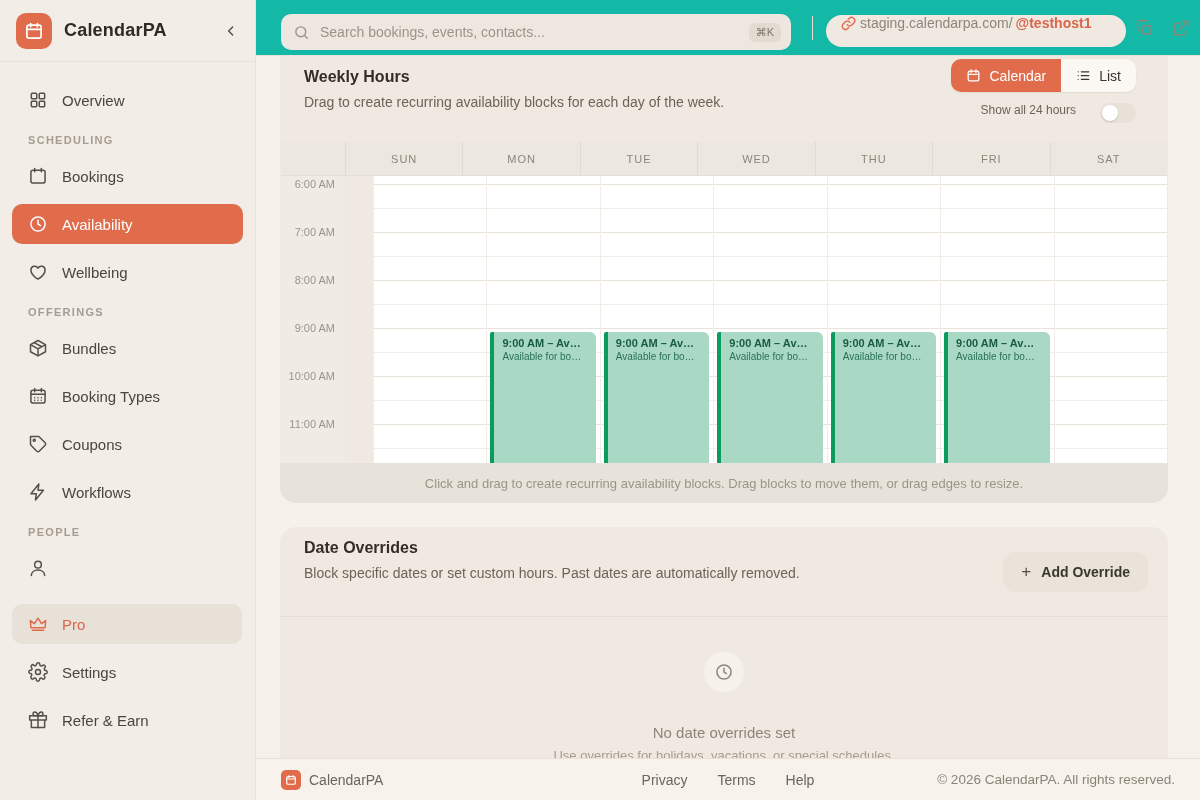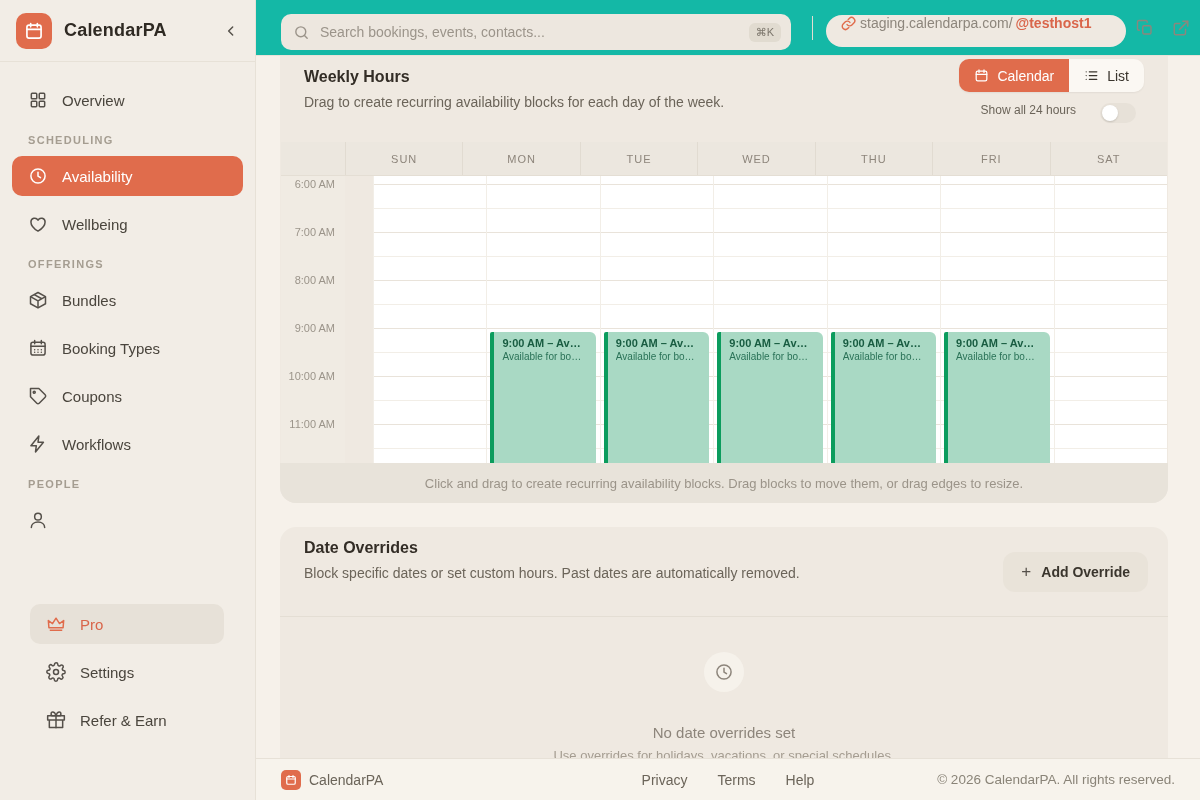--- a/index.html
+++ b/index.html
@@ -13,21 +13,21 @@
   .logo-box { width:36px; height:36px; border-radius:10px; background:#E06C4C; display:flex; align-items:center; justify-content:center; flex:none; }
   .logo-title { font-size:18px; font-weight:bold; margin-left:12px; color:#2F2A23; letter-spacing:.2px; }
   .collapse-btn { margin-left:auto; color:#55504A; cursor:pointer; display:flex; }
   .nav { padding:18px 12px 0; }
   .nav-item { height:40px; border-radius:10px; display:flex; align-items:center; padding:0 16px; gap:14px; color:#4A453D; font-size:15px; margin-bottom:8px; cursor:pointer; }
   .nav-item .ic { color:#55504A; display:flex; flex:none; }
   .nav-item.active { background:#E06C4C; color:#FFFFFF; }
   .nav-item.active .ic { color:#FFFFFF; }
   .section-label { font-size:11px; font-weight:bold; letter-spacing:1.3px; color:#A59D91; margin:14px 16px 10px; }
   .partial-item { height:40px; display:flex; align-items:center; padding:0 16px; color:#55504A; }
-  .side-bottom { position:absolute; bottom:0; left:0; right:1px; height:208px; background:#F2EDE6; padding:12px 30px 0; }
+  .side-bottom { position:absolute; bottom:0; left:0; right:1px; height:208px; background:#F2EDE6; padding:12px 12px 0; }
   .nav-item.pro { background:#E7E1D8; color:#D9654A; }
   .nav-item.pro .ic { color:#E06C4C; }
 
   
   .main { position:absolute; left:256px; top:0; width:944px; height:800px; }
   .topbar { position:absolute; top:0; left:0; right:0; height:56px; background:#14b8a6; border-bottom:1px solid #E8E2D8; }
   .search-box { position:absolute; left:25px; top:14px; width:510px; height:36px; background:#EDE7DF; border-radius:10px; display:flex; align-items:center; padding:0 10px 0 12px; }
   .search-box .ic { color:#9B948A; flex:none; }
   .search-box input { flex:1; border:none; outline:none; background:transparent; font-family:"Liberation Sans",sans-serif; font-size:14px; color:#4A453D; margin-left:10px; }
   .search-box input::placeholder { color:#9B948A; }
@@ -38,21 +38,21 @@
   .url-domain { font-size:14px; color:#8D867C; white-space:nowrap; }
   .url-handle { font-size:14px; font-weight:bold; color:#D9654A; white-space:nowrap; }
   .top-icon { position:absolute; top:19px; color:#8D867C; cursor:pointer; }
 
   
   .content { position:absolute; top:56px; left:0; right:0; bottom:42px; background:#F6F1EA; overflow:hidden; }
   .card { position:absolute; left:24px; width:888px; background:#EFE9E1; }
   .weekly-card { top:0; height:447px; border-radius:0 0 16px 16px; }
   .card-title { position:absolute; left:24px; top:12px; font-size:16px; font-weight:bold; color:#332D26; }
   .card-sub { position:absolute; left:24px; top:38px; font-size:14px; color:#6B6459; }
-  .view-toggle { position:absolute; right:24px; top:3px; height:33px; display:flex; border-radius:10px; overflow:hidden; box-shadow:0 1px 2px rgba(0,0,0,.06); }
+  .view-toggle { position:absolute; right:32px; top:3px; height:33px; display:flex; border-radius:10px; overflow:hidden; box-shadow:0 1px 2px rgba(0,0,0,.06); }
   .seg { display:flex; align-items:center; gap:8px; padding:0 15px; font-size:14px; cursor:pointer; }
   .seg.active { background:#E06C4C; color:#FFFFFF; }
   .seg.idle { background:#FBF8F3; color:#3A352D; }
   .show24 { position:absolute; right:32px; top:47px; display:flex; align-items:flex-start; gap:24px; }
   .show24 .lbl { font-size:12px; color:#6B6459; }
   .switch { width:36px; height:20px; border-radius:10px; background:#E7E1D8; position:relative; cursor:pointer; }
   .switch .knob { position:absolute; left:2px; top:2px; width:16px; height:16px; border-radius:50%; background:#FFFFFF; box-shadow:0 1px 2px rgba(0,0,0,.15); }
 
   .grid-header { position:absolute; top:86px; left:1px; right:1px; height:34px; display:flex; background:#ECE7DF; border-bottom:1px solid #E4DED4; }
   .gh-gutter { width:64px; flex:none; }
@@ -119,20 +119,29 @@
             <rect x="13.5" y="4" width="6.5" height="6.5" rx="1"></rect>
             <rect x="4" y="13.5" width="6.5" height="6.5" rx="1"></rect>
             <rect x="13.5" y="13.5" width="6.5" height="6.5" rx="1"></rect>
           </svg>
         </span>
       <span>Overview</span>
     </div>
 
     <div class="section-label">SCHEDULING</div>
 
+    <div class="nav-item">
+      <span class="ic">
+          <svg width="20" height="20" viewBox="0 0 24 24" fill="none" stroke="currentColor" stroke-width="1.8" stroke-linecap="round">
+            <rect x="3.5" y="5" width="17" height="15.5" rx="2.5"></rect>
+            <path d="M8 3v4M16 3v4"></path>
+          </svg>
+        </span>
+      <span>Bookings</span>
+    </div>
 
     <div class="nav-item active">
       <span class="ic">
           <svg width="20" height="20" viewBox="0 0 24 24" fill="none" stroke="currentColor" stroke-width="1.8" stroke-linecap="round">
             <circle cx="12" cy="12" r="8.5"></circle>
             <path d="M12 7.5V12l3 2"></path>
           </svg>
         </span>
       <span>Availability</span>
     </div>

